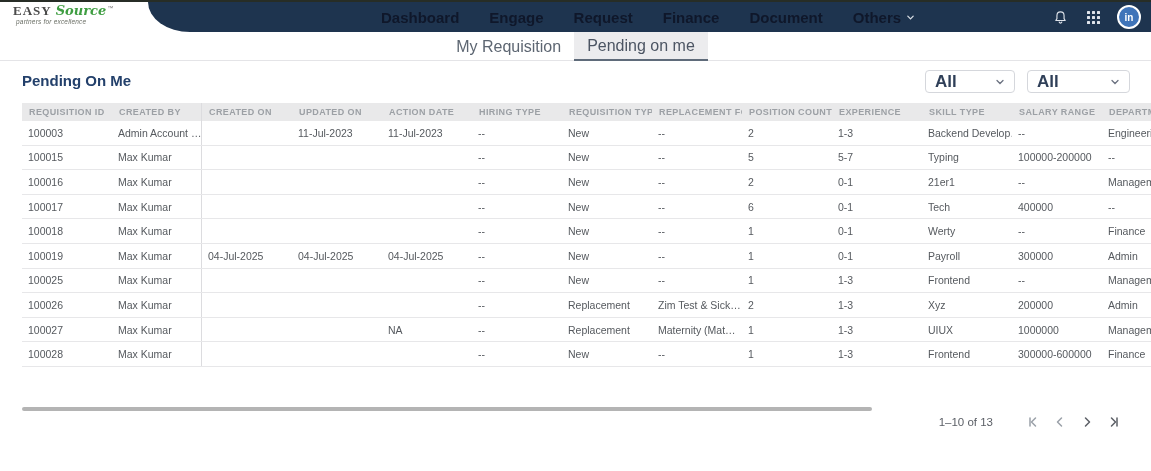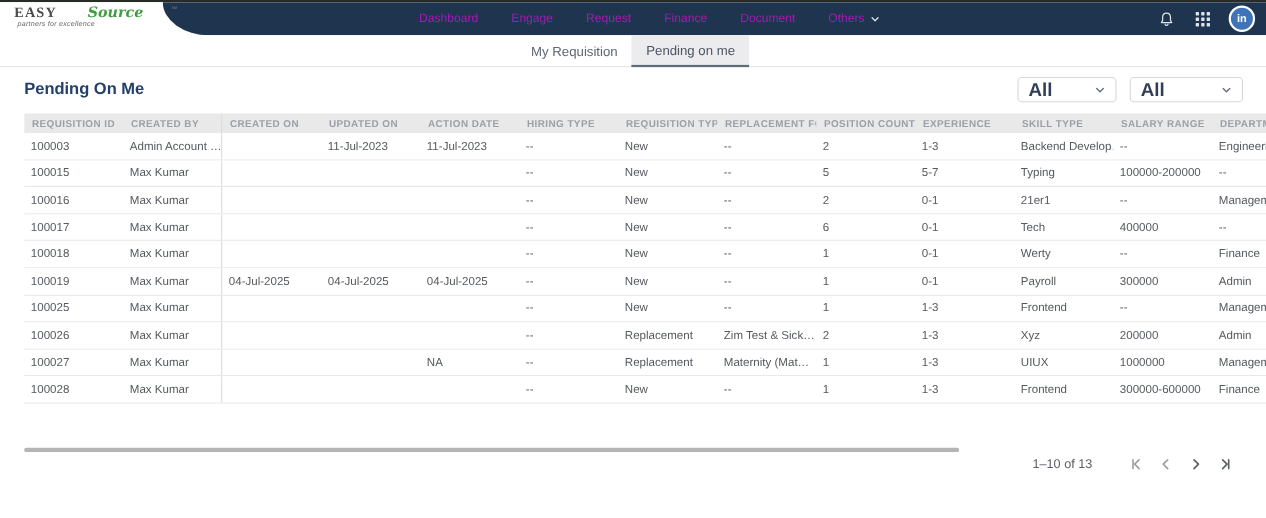--- a/index.html
+++ b/index.html
@@ -7,40 +7,40 @@
   body { font-family:"Liberation Sans", sans-serif; }
   .viewport { position:relative; width:1151px; height:471px; background:#fff; overflow:hidden; }
 
   
   .topstrip { position:absolute; left:0; top:0; width:100%; height:2px; background:#272d26; }
 
   
   .navbar { position:absolute; left:0; top:2px; width:100%; height:30px; background:#ffffff; }
   .navbar-navy { position:absolute; left:148px; top:0; right:0; height:30px; background:#1e344f; border-bottom-left-radius:42px 30px; }
   .logo { position:absolute; left:13px; top:2px; line-height:1; }
-  .logo-line1 { display:flex; align-items:baseline;gap:24px; }
+  .logo-line1 { display:flex; align-items:baseline; }
   .logo-easy { font-family:"Liberation Serif", serif; font-weight:bold; font-size:13px; color:#4b4b4b; letter-spacing:1px; }
   .logo-source { font-family:"DejaVu Serif", serif; font-style:italic; font-weight:bold; font-size:13px; color:#3f9e42; margin-left:4px; }
   .logo-tm { font-size:6px; color:#777; margin-left:1px; position:relative; top:-5px; }
   .logo-tagline { font-size:6.5px; font-style:italic; color:#6b6f66; margin-top:2px; margin-left:3px; letter-spacing:0.2px; }
 
   .nav-links { position:absolute; left:381px; top:0; height:30px; display:flex; align-items:center; gap:30px; }
-  .nav-link { font-size:11px; color:#a21caf; cursor:pointer; white-space:nowrap; display:flex; align-items:center; gap:5px; }
+  .nav-link { font-size:15px; color:#0f172a; cursor:pointer; white-space:nowrap; display:flex; align-items:center; gap:5px;font-weight:bold; }
   .nav-caret { width:9px; height:9px; display:inline-block; }
 
   .nav-icons { position:absolute; right:10px; top:0; height:30px; display:flex; align-items:center; gap:15px; }
   .icon-btn { width:18px; height:18px; display:flex; align-items:center; justify-content:center; cursor:pointer; }
   .grid-dots { display:grid; grid-template-columns:repeat(3,3px); grid-template-rows:repeat(3,3px); gap:2px; }
   .grid-dots span { width:3px; height:3px; background:#dfe3ea; border-radius:0.5px; }
   .li-badge { width:24px; height:24px; border-radius:50%; background:#3f74b9; border:2px solid #fff; color:#fff;
               font-size:10px; font-weight:bold; display:flex; align-items:center; justify-content:center; cursor:pointer; }
 
   
   .tabbar { position:absolute; left:0; top:32px; width:100%; height:29px; background:#fff; border-bottom:1px solid #e4e4e7; display:flex; justify-content:center; }
-  .tab { height:29px; padding:0 13px; display:flex; align-items:center; font-size:12px; color:#5d6672; cursor:pointer; }
+  .tab { height:29px; padding:0 13px; display:flex; align-items:center; font-size:16px; color:#5d6672; cursor:pointer; }
   .tab.active { background:#ececee; border-bottom:2px solid #5f6b7a; color:#4c5563; }
 
   
   .page-title { position:absolute; left:22px; top:72px; font-size:15px; font-weight:bold; color:#23406b; }
   .filter { position:absolute; top:70px; height:23px; background:#fff; border:1px solid #d5d7dc; border-radius:4px;
             display:flex; align-items:center; justify-content:space-between; padding:0 9px; cursor:pointer; }
   .filter-1 { right:136px; width:90px; }
   .filter-2 { right:21px; width:103px; }
   .filter-value { font-size:17px; font-weight:bold; color:#2f3f58; }
 

